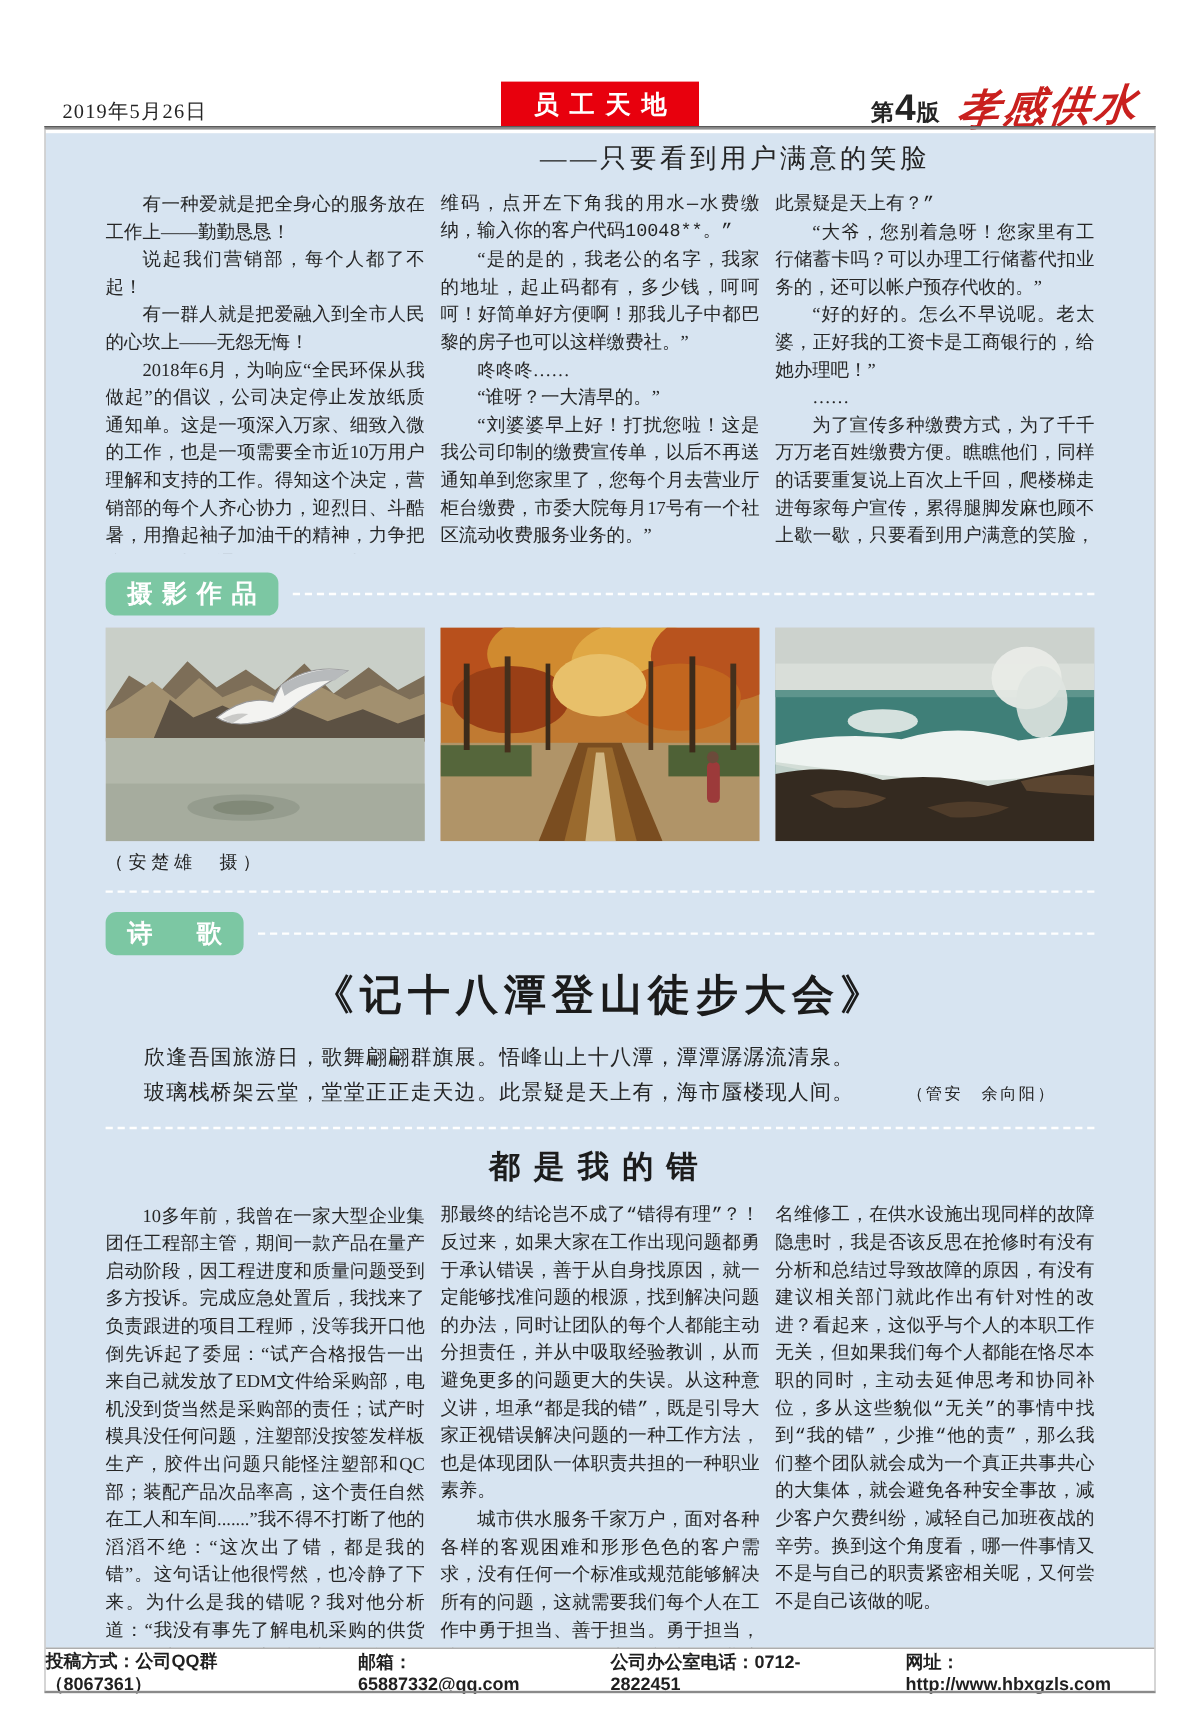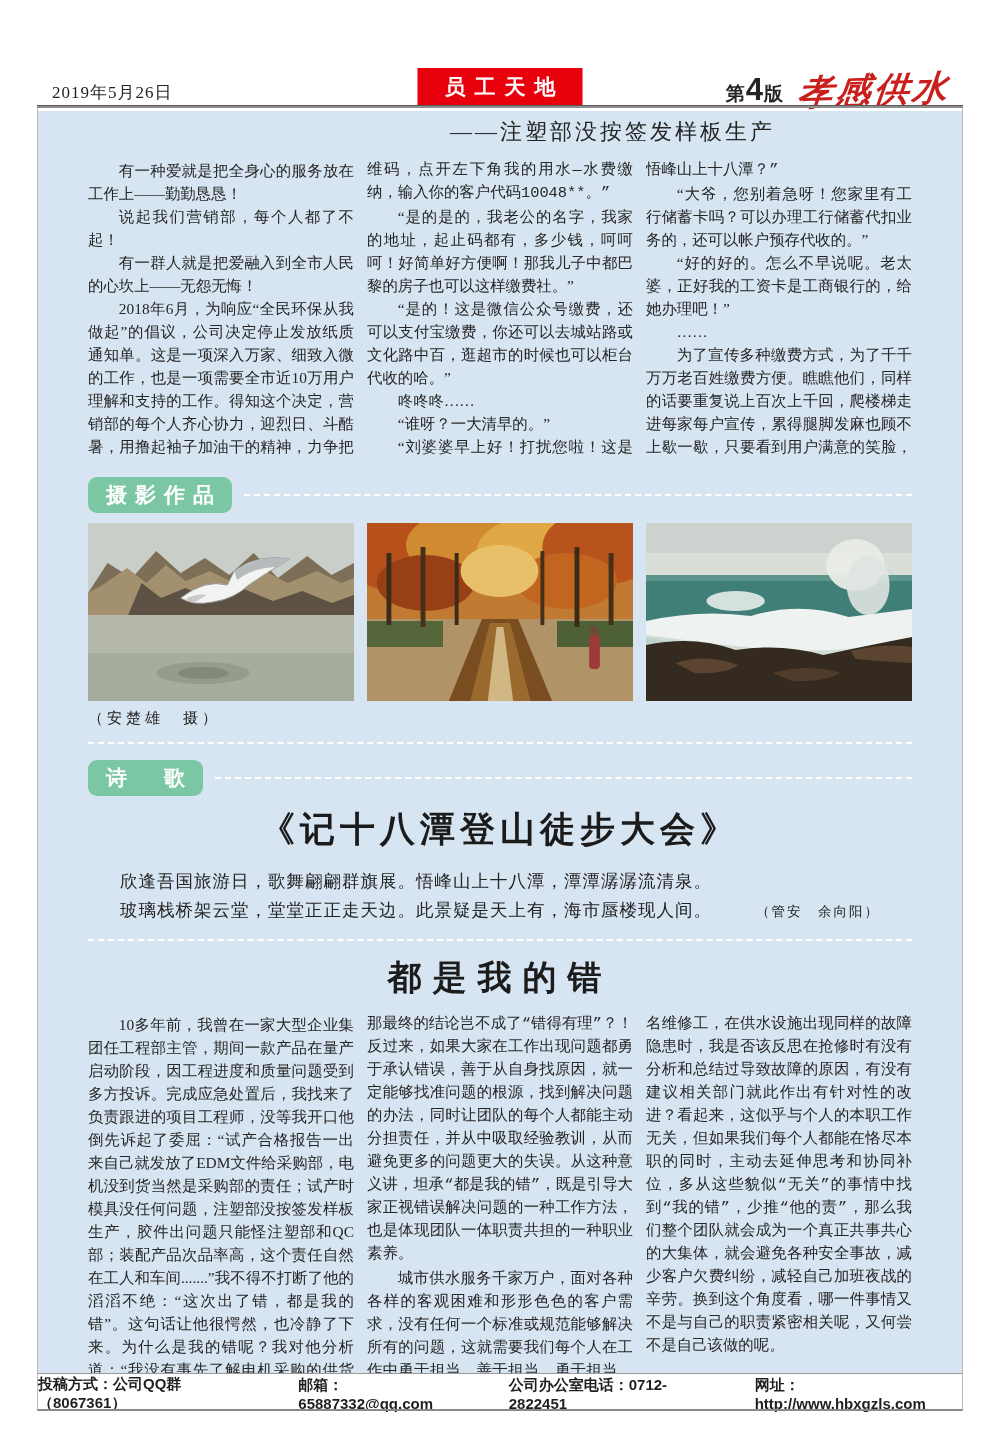--- a/index.html
+++ b/index.html
@@ -63,21 +63,21 @@
 
   .photos { display:flex; gap:13px; margin-top:2px; }
   .photos figure { flex:1 1 0; height:178px; margin:0; background:#cccccc; overflow:hidden; }
   .photos svg { width:100%; height:100%; display:block; }
   .photo-caption { padding-right:30px; font-size:15px; letter-spacing:4px; margin-top:8px; }
 
   .poem-title { text-align:center; font-size:35px; font-weight:bold; letter-spacing:5px; margin:2px 0 14px; color:#1b1b1b; }
   .poem-body { width:fit-content; margin:0 auto; font-size:17.5px; line-height:1.65; letter-spacing:1px; }
   .poem-author { font-size:13.5px; margin-left:44px; letter-spacing:2px; }
 
-  .a2-title { text-align:center; font-size:34px; font-weight:bold; letter-spacing:11px; margin:6px 0 12px; color:#1c1c1c; }
+  .a2-title { text-align:center; font-size:26px; font-weight:bold; letter-spacing:11px; margin:6px 0 12px; color:#1c1c1c; }
 
   
   .footer-rule { position:absolute; left:38px; right:38px; top:1357px; height:1px; background:#9a9a9a; }
   .footer {
     position:absolute; left:38px; right:38px; top:1362px; height:32px;
     display:flex; justify-content:center; align-items:center; gap:38px;
     font-family:"Liberation Sans", sans-serif; font-weight:bold; font-size:15px; color:#1f1f1f;
   }
 </style>
 </head>
@@ -90,41 +90,40 @@
     <div class="section-box">员工天地</div>
     <div class="page-info">
       <div class="page-no"><span>第</span><b>4</b><span>版</span></div>
       <div class="masthead">孝感供水</div>
     </div>
   </div>
   <div class="header-rule"></div>
 
   <div class="panel">
 
-    <div class="a1-sub">——注塑部没按签发样板生产</div>
+    <div class="a1-sub">——只要看到用户满意的笑脸</div>
 
     <div class="cols a1-cols">
       <div class="col">
         <p>有一种爱就是把全身心的服务放在工作上——勤勤恳恳！</p>
         <p>说起我们营销部，每个人都了不起！</p>
         <p>有一群人就是把爱融入到全市人民的心坎上——无怨无悔！</p>
         <p>2018年6月，为响应“全民环保从我做起”的倡议，公司决定停止发放纸质通知单。这是一项深入万家、细致入微的工作，也是一项需要全市近10万用户理解和支持的工作。得知这个决定，营销部的每个人齐心协力，迎烈日、斗酷暑，用撸起袖子加油干的精神，力争把这项解释与沟通工作做到最顶尖！</p>
 
       </div>
       <div class="col">
         <p class="cont">维码，点开左下角我的用水—水费缴纳，输入你的客户代码10048**。”</p>
         <p>“是的是的，我老公的名字，我家的地址，起止码都有，多少钱，呵呵呵！好简单好方便啊！那我儿子中都巴黎的房子也可以这样缴费社。”</p>
-        <p>“是的！这是微信公众号缴费，还可以支付宝缴费，你还可以去城站路或文化路中百，逛超市的时候也可以柜台代收的哈。”</p>
         <p>咚咚咚……</p>
         <p>“谁呀？一大清早的。”</p>
         <p>“刘婆婆早上好！打扰您啦！这是我公司印制的缴费宣传单，以后不再送通知单到您家里了，您每个月去营业厅柜台缴费，市委大院每月17号有一个社区流动收费服务业务的。”</p>
 
       </div>
       <div class="col">
-        <p class="cont">悟峰山上十八潭？”</p>
+        <p class="cont">此景疑是天上有？”</p>
         <p>“大爷，您别着急呀！您家里有工行储蓄卡吗？可以办理工行储蓄代扣业务的，还可以帐户预存代收的。”</p>
         <p>“好的好的。怎么不早说呢。老太婆，正好我的工资卡是工商银行的，给她办理吧！”</p>
         <p>……</p>
         <p>为了宣传多种缴费方式，为了千千万万老百姓缴费方便。瞧瞧他们，同样的话要重复说上百次上千回，爬楼梯走进每家每户宣传，累得腿脚发麻也顾不上歇一歇，只要看到用户满意的笑脸，就知足啦！</p>
 
       </div>
     </div>
 
     <div class="label-row">
       <span class="tag">摄影作品</span>

